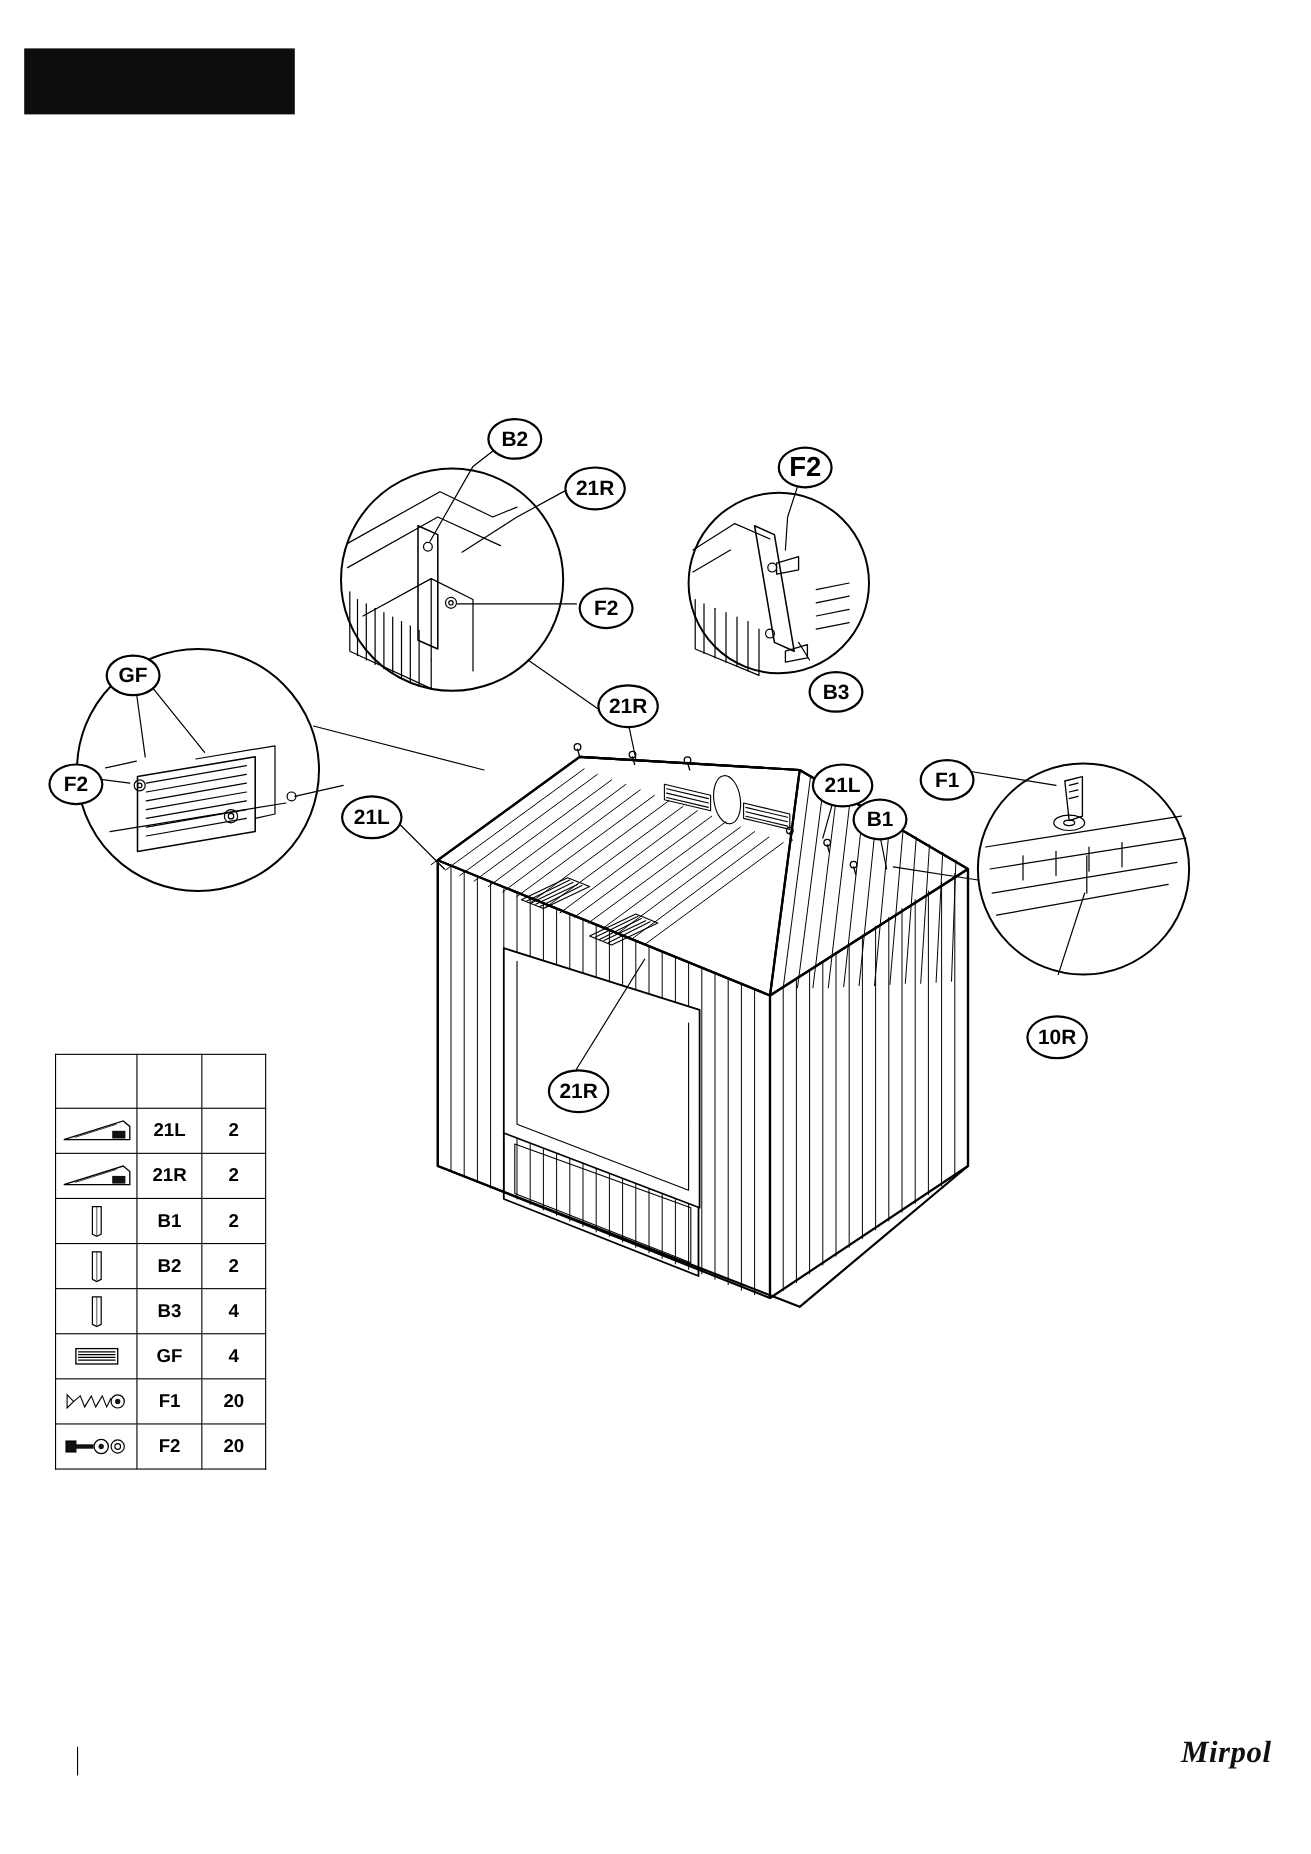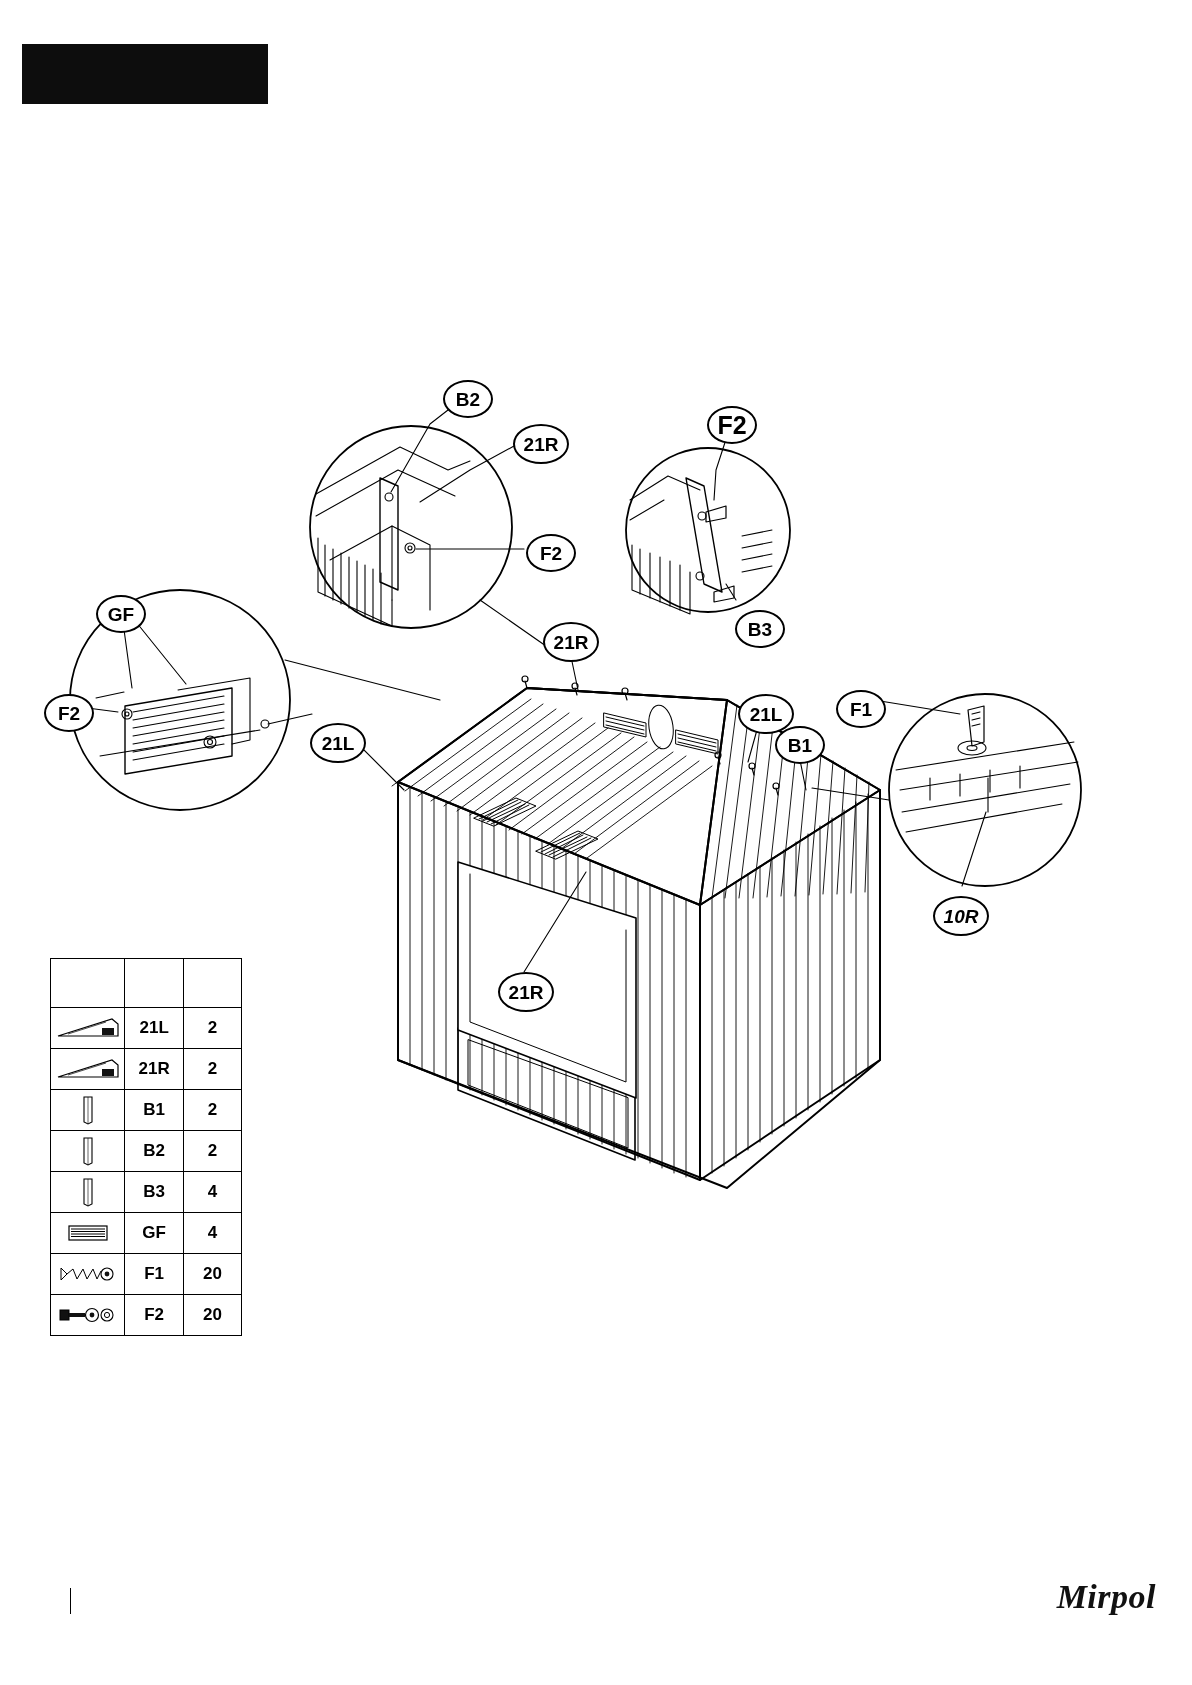--- a/index.html
+++ b/index.html
@@ -44,21 +44,21 @@
     height: 26px;
     background: #000;
   }
   .brand {
     position: absolute;
     right: 36px;
     top: 1578px;
     font-family: "Liberation Serif", serif;
     font-style: italic;
     font-weight: bold;
-    font-size: 34px;
+    font-size: 28px;
     letter-spacing: 0.5px;
     color: #111;
   }
 
   
   .parts-table {
     position: absolute;
     left: 50px;
     top: 958px;
     width: 192px;
@@ -406,21 +406,21 @@
   </div>
 <div class="callout md" style="left:738px; top:694px;">
     <span>21L</span>
   </div>
 <div class="callout sm" style="left:775px; top:726px;">
     <span>B1</span>
   </div>
 <div class="callout sm" style="left:836px; top:690px;">
     <span>F1</span>
   </div>
-<div class="callout md" style="left:933px; top:896px;font-style:italic;">
+<div class="callout md" style="left:933px; top:923px;">
     <span>10R</span>
   </div>
 <div class="callout md" style="left:498px; top:972px;">
     <span>21R</span>
   </div>
 
 <table class="parts-table">
   <tbody>
       <tr class="head">
     <td class="c-icon"></td>

